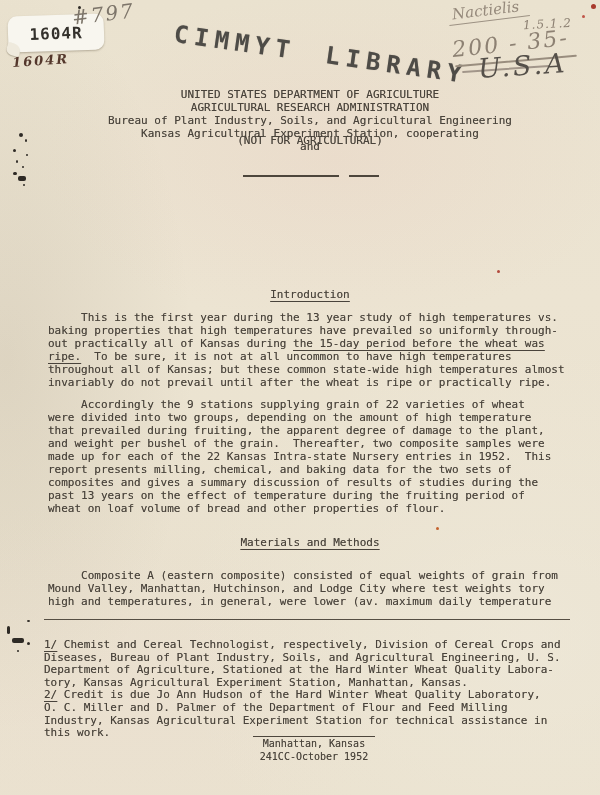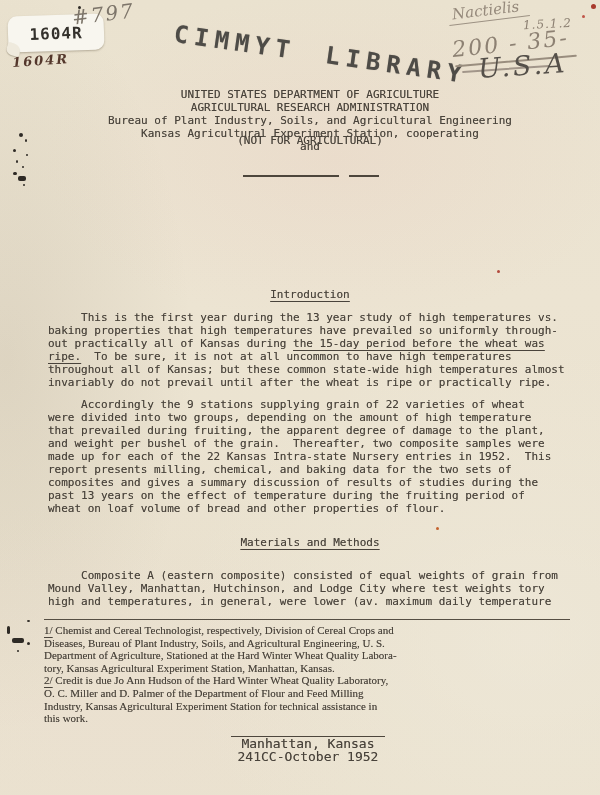--- a/index.html
+++ b/index.html
@@ -14,28 +14,28 @@
       linear-gradient(180deg,#eae2cf 0%,#ece4d2 38%,#e9e1ce 75%,#eae2cf 100%);
   }
   
   .doc{position:absolute;left:30px;top:0;width:560px;height:795px;
        font-size:11px;line-height:13px;color:#49433b;
        text-shadow:0 0 .5px rgba(73,67,59,.55);}
   .block{position:absolute;white-space:pre;}
   .block .tline{white-space:pre;}
   .center .tline{text-align:center;}
   .bold{font-weight:bold;color:#403a32;}
-  .ruled{border-top:1.5px solid #554e43;padding-top:4px;font-family:Liberation Serif, serif;}
+  .ruled{border-top:1.5px solid #554e43;padding-top:19px;}
   .ul{text-decoration:underline;text-underline-offset:2.5px;text-decoration-thickness:1.2px;}
   
   .sep{position:absolute;left:243px;top:175px;width:136px;height:2px;
        background:linear-gradient(90deg,#4d463c 0 96px,transparent 96px 106px,#4d463c 106px 100%);}
   
-  .footer{position:absolute;left:28px;top:736px;width:560px;text-align:center;
-          font-size:13px;line-height:13px;color:#49433b;text-shadow:0 0 .5px rgba(73,67,59,.55);}
+  .footer{position:absolute;left:34px;top:736px;width:560px;text-align:center;
+          font-size:10px;line-height:13px;color:#49433b;text-shadow:0 0 .5px rgba(73,67,59,.55);}
   .footer-loc{display:inline-block;border-top:1.5px solid #4d463c;padding:0 10px;}
   
   .stamp{position:absolute;left:176px;top:20px;transform:rotate(8deg);transform-origin:left top;
          font-family:"DejaVu Sans Mono",monospace;font-weight:bold;font-size:24px;
          letter-spacing:6px;word-spacing:10px;color:#3e3c39;opacity:.9;white-space:nowrap;
          text-shadow:0 0 1px rgba(62,60,57,.4);}
   
   .sticker{position:absolute;left:8px;top:15px;width:96px;height:36px;background:#f8f6ef;
            border-radius:9px;transform:rotate(-2deg);box-shadow:0 1px 2px rgba(80,70,50,.35);
            display:flex;align-items:center;justify-content:center;}

